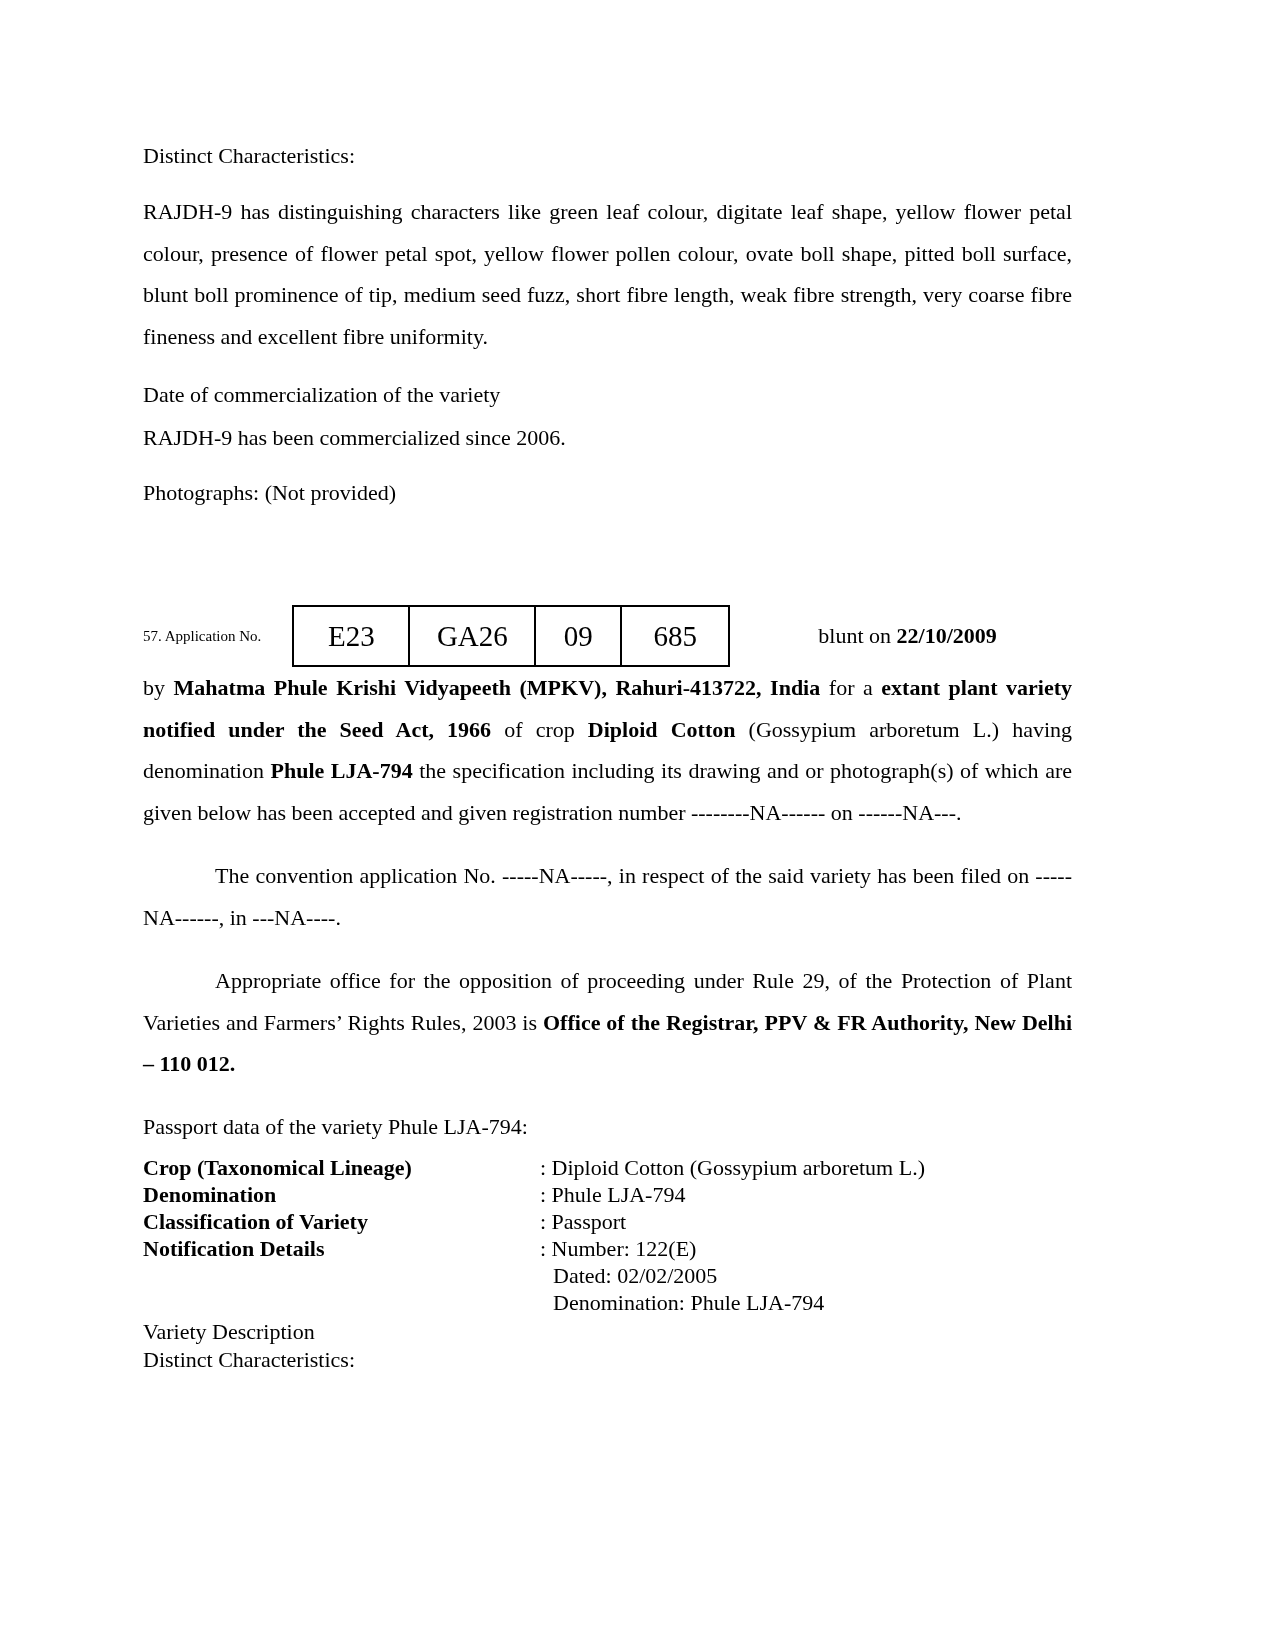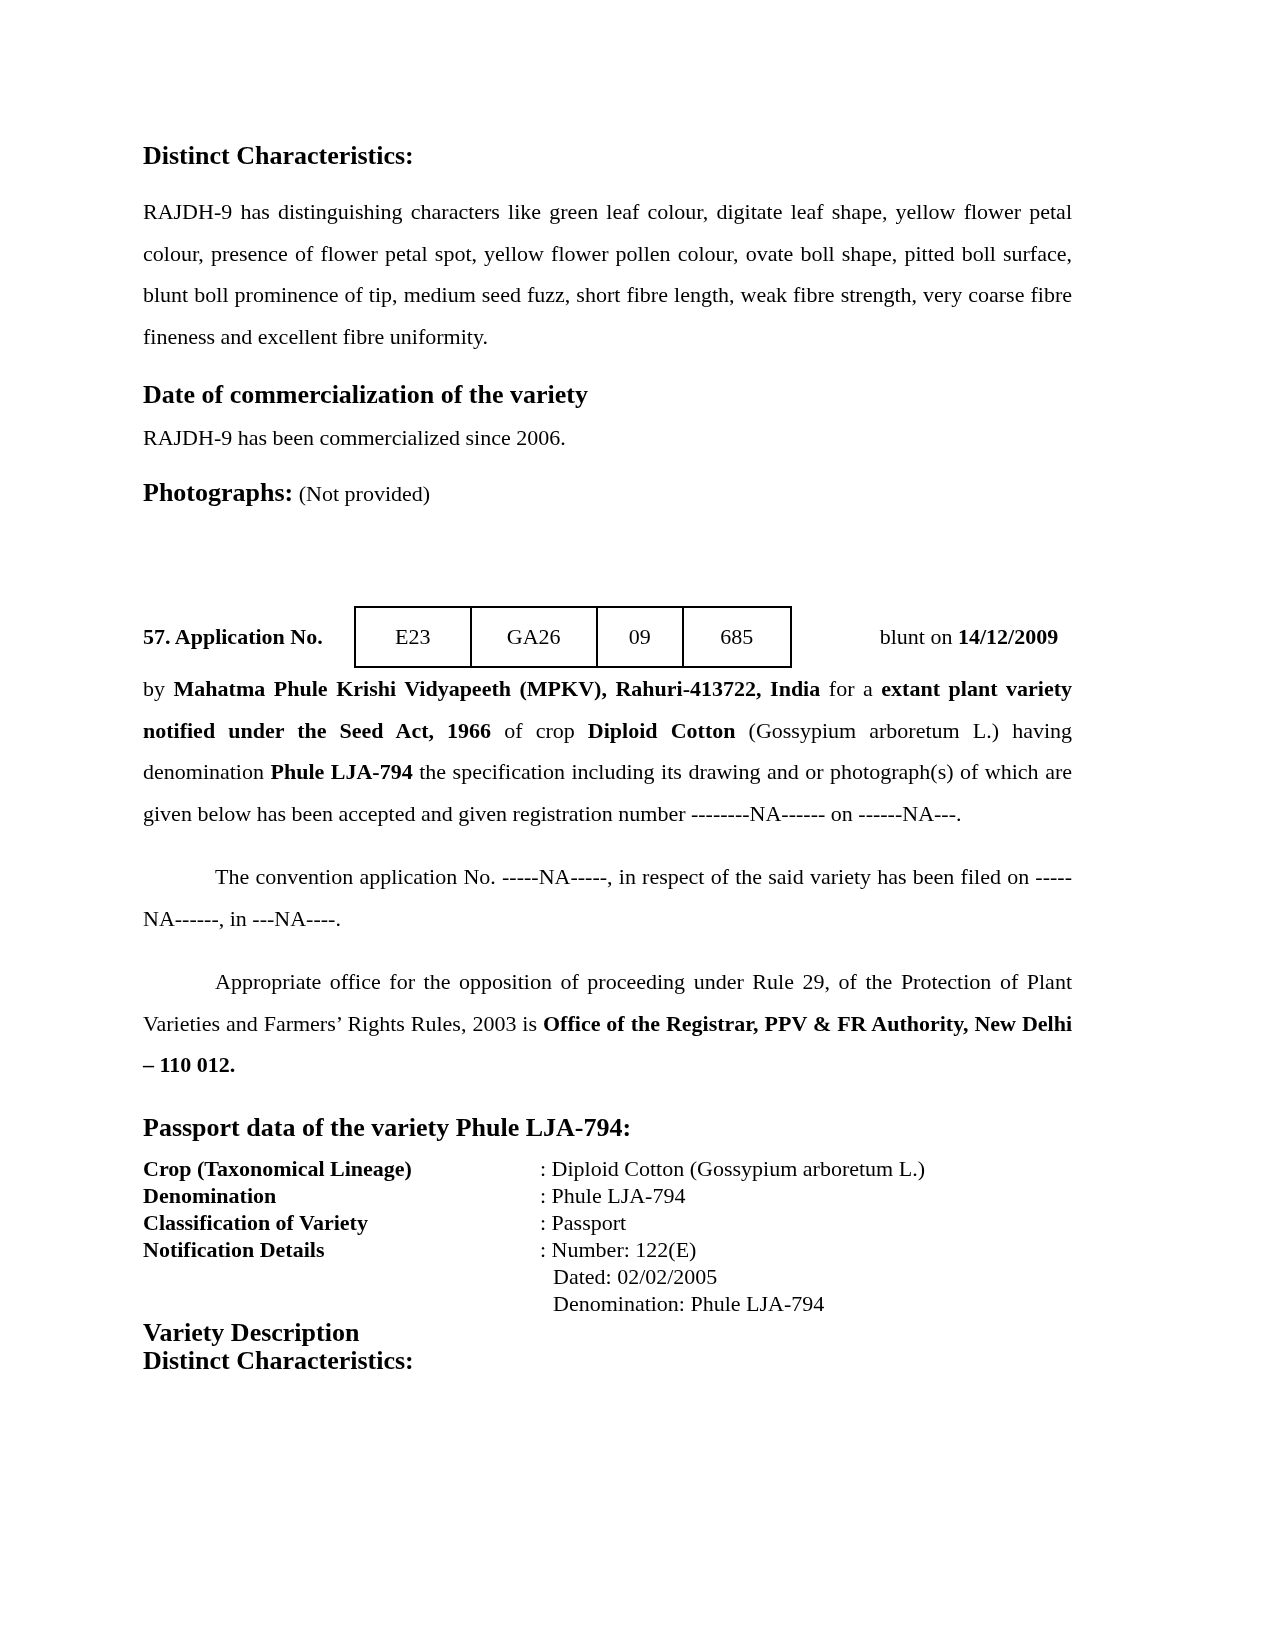--- a/index.html
+++ b/index.html
@@ -11,22 +11,22 @@
     color: #000000;
     position: relative;
     overflow: hidden;
   }
   .page {
     padding: 141px 143px 0 143px;
     width: 1275px;
   }
   .content { width: 929px; }
   .h {
-    font-weight: bold;
-    font-size: 26px;
+    font-weight: normal;
+    font-size: 22px;
     line-height: 30px;
   }
   .body-par {
     font-size: 22px;
     line-height: 41.5px;
     text-align: justify;
   }
   .body-par.last-left { text-align-last: left; }
   .single-line {
     font-size: 22px;
@@ -36,36 +36,35 @@
   .sec-comm { margin-top: 23px; }
   .sec-comm .single-line { margin-top: 13px; }
   .sec-photo { margin-top: 25px; }
 
   .app-row {
     margin-top: 97px;
     display: flex;
     align-items: center;
   }
   .app-label {
-    font-size: 22px;
+    font-size: 15px;
     white-space: nowrap;
-    font-weight: bold;
   }
   .codes-table {
     display: flex;
     border: 2px solid #000;
     margin-left: 31px;
     height: 62px;
   }
   .codes-table .cell {
     border-right: 2px solid #000;
     display: flex;
     align-items: center;
     justify-content: center;
-    font-size: 22px;
+    font-size: 29px;
   }
   .codes-table .cell:last-child { border-right: none; }
   .cell.c0 { width: 116px; }
   .cell.c1 { width: 126px; }
   .cell.c2 { width: 86px; }
   .cell.c3 { width: 106px; }
   .filed-on {
     margin-left: 88px;
     font-size: 22px;
     white-space: nowrap;
@@ -116,21 +115,21 @@
     </div>
 
     <div class="app-row">
       <span class="app-label">57. Application No.</span>
       <div class="codes-table">
         <div class="cell c0">E23</div>
         <div class="cell c1">GA26</div>
         <div class="cell c2">09</div>
         <div class="cell c3">685</div>
       </div>
-      <span class="filed-on"><span>blunt on </span><b>14/12/2009</b></span>
+      <span class="filed-on"><span>blunt on </span><b>22/10/2009</b></span>
     </div>
 
     <div class="body-par last-left app-body"><span>by </span><span style="font-weight: bold;">Mahatma Phule Krishi Vidyapeeth (MPKV), Rahuri-413722, India</span><span> for a </span><span style="font-weight: bold;">extant plant variety notified under the Seed Act, 1966</span><span> of crop </span><span style="font-weight: bold;">Diploid Cotton</span><span> (Gossypium arboretum L.) having denomination </span><span style="font-weight: bold;">Phule LJA-794</span><span> the specification including its drawing and or photograph(s) of which are given below has been accepted and given registration number --------NA------ on ------NA---.</span></div>
 
     <div class="body-par last-left p-indent">The convention application No. -----NA-----, in respect of the said variety has been filed on -----NA------, in ---NA----.</div>
 
     <div class="body-par last-left p-indent"><span>Appropriate office for the opposition of proceeding under Rule 29, of the Protection of Plant Varieties and Farmers’ Rights Rules, 2003 is </span><span style="font-weight: bold;">Office of the Registrar, PPV &amp; FR Authority, New Delhi – 110 012.</span></div>
 
     <div class="sec-passport">
       <div class="h">Passport data of the variety Phule LJA-794:</div>

